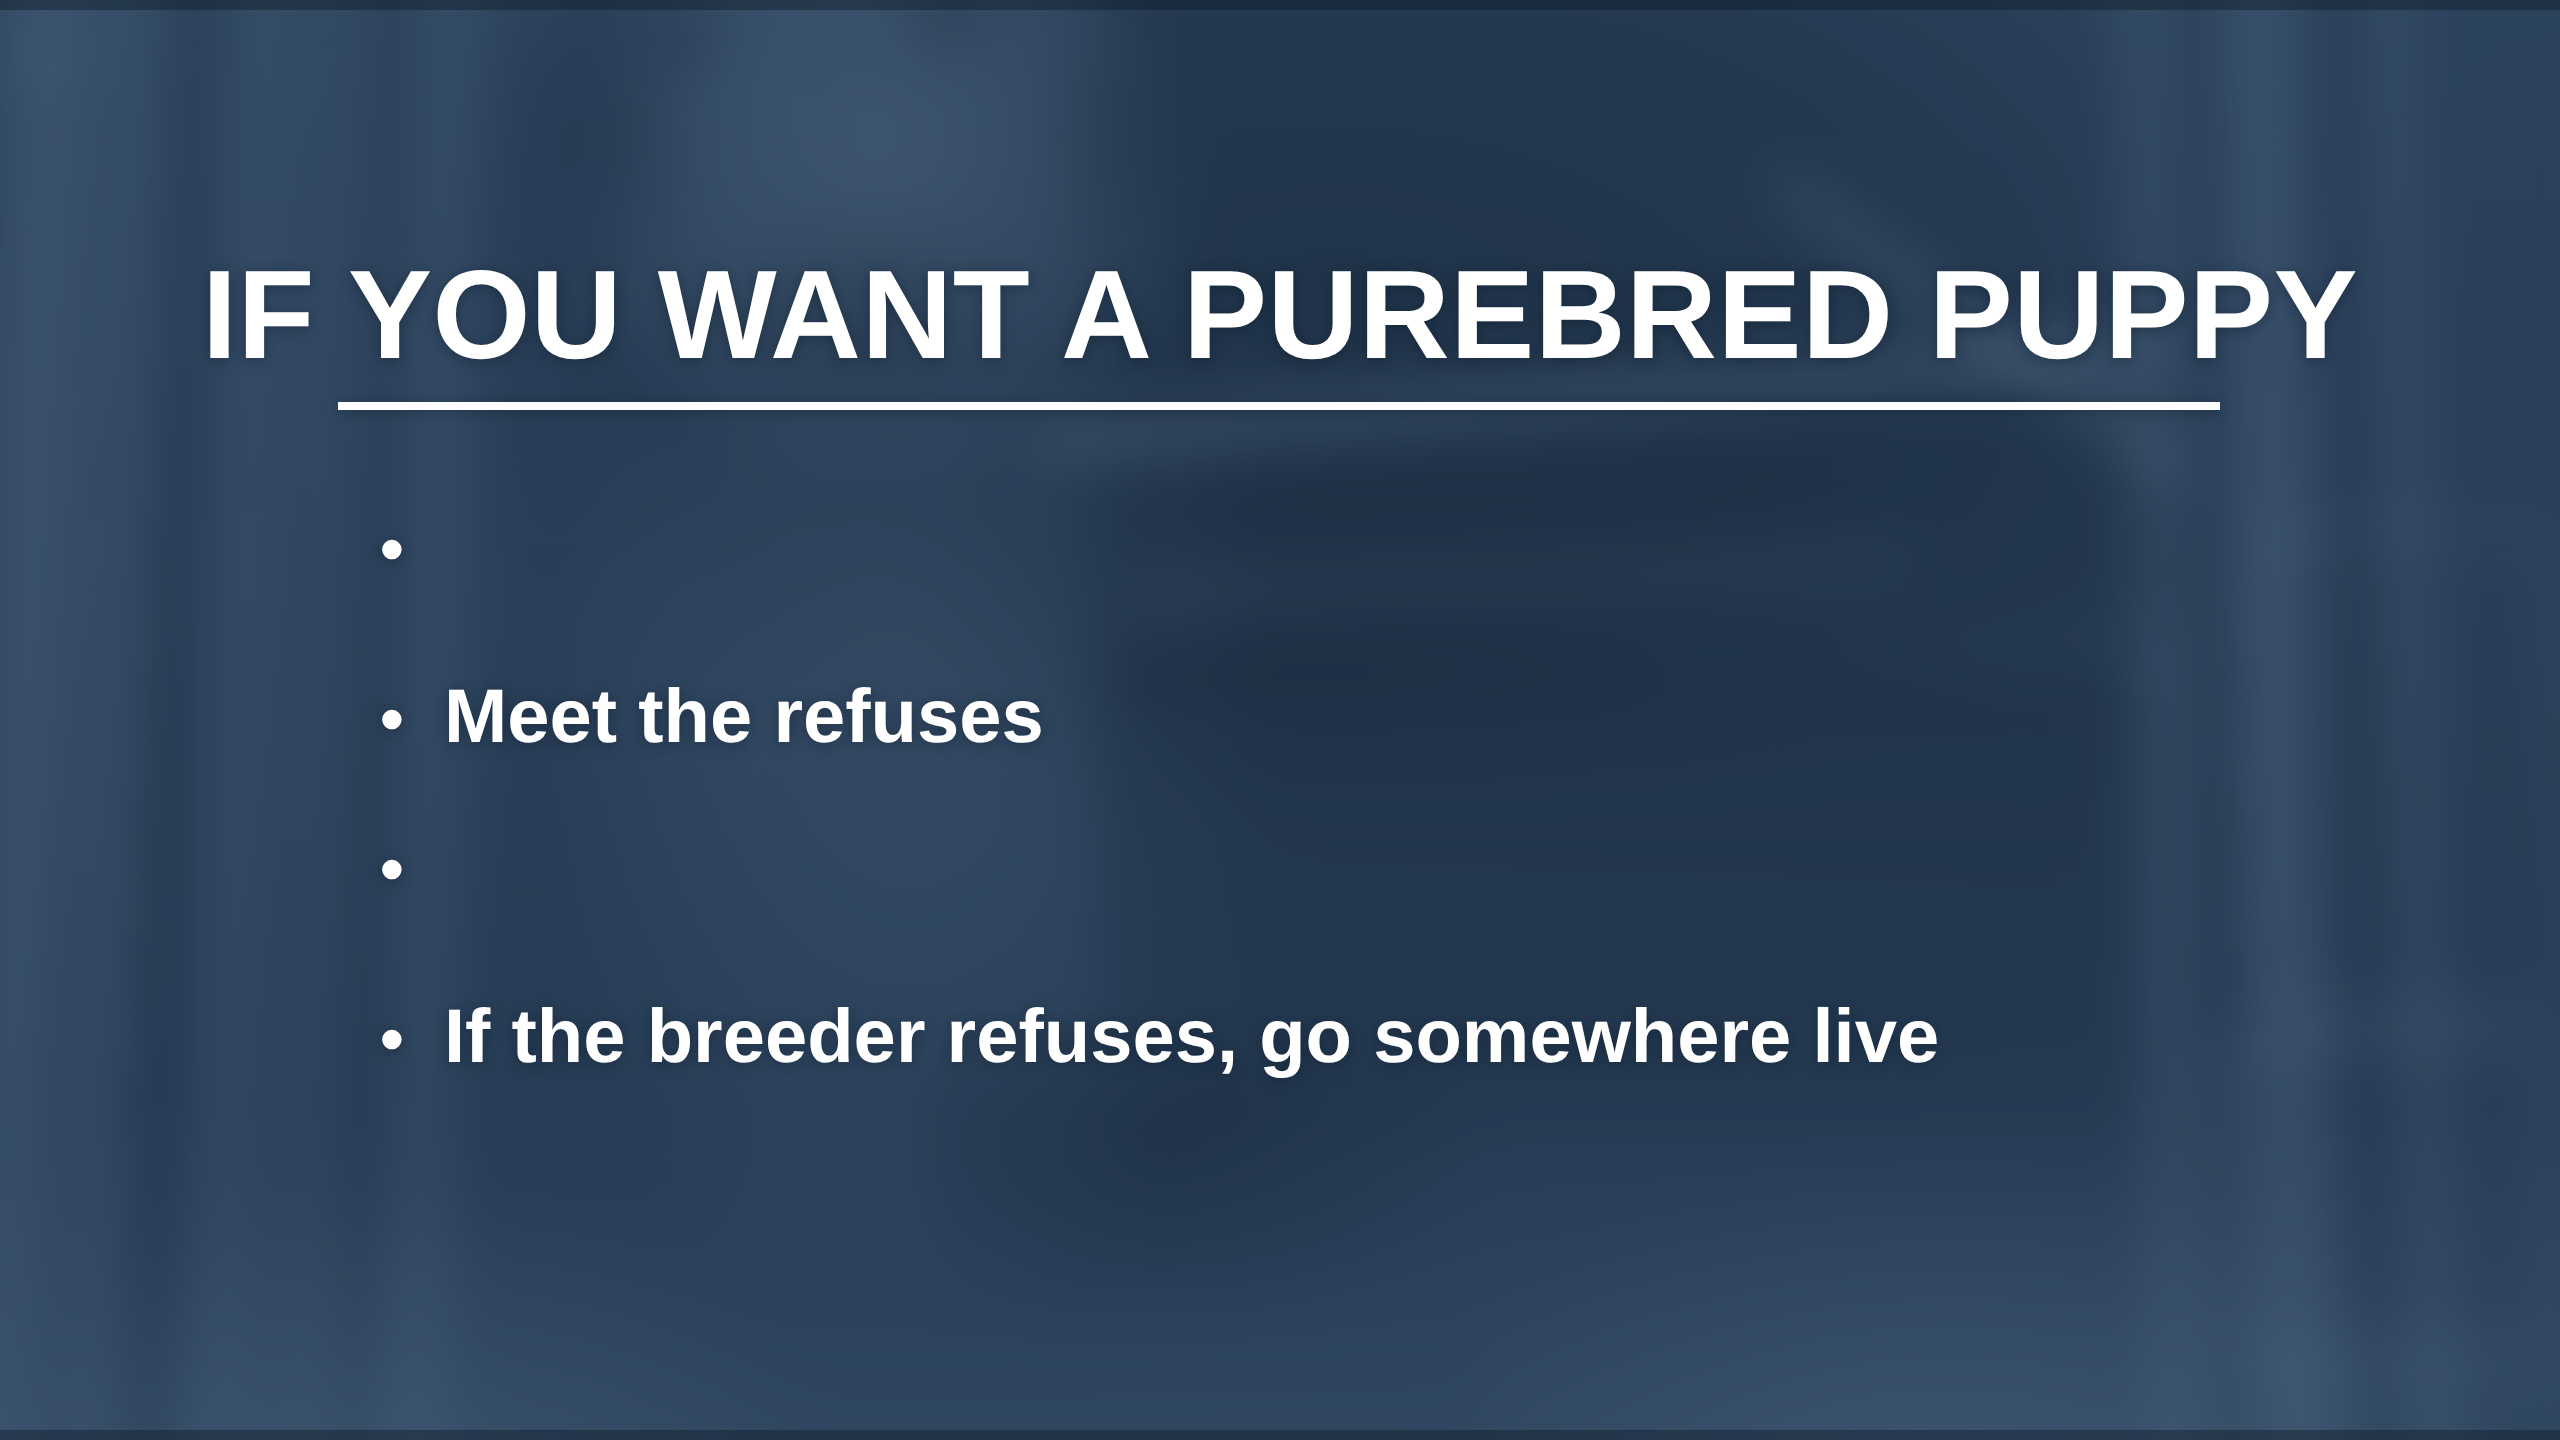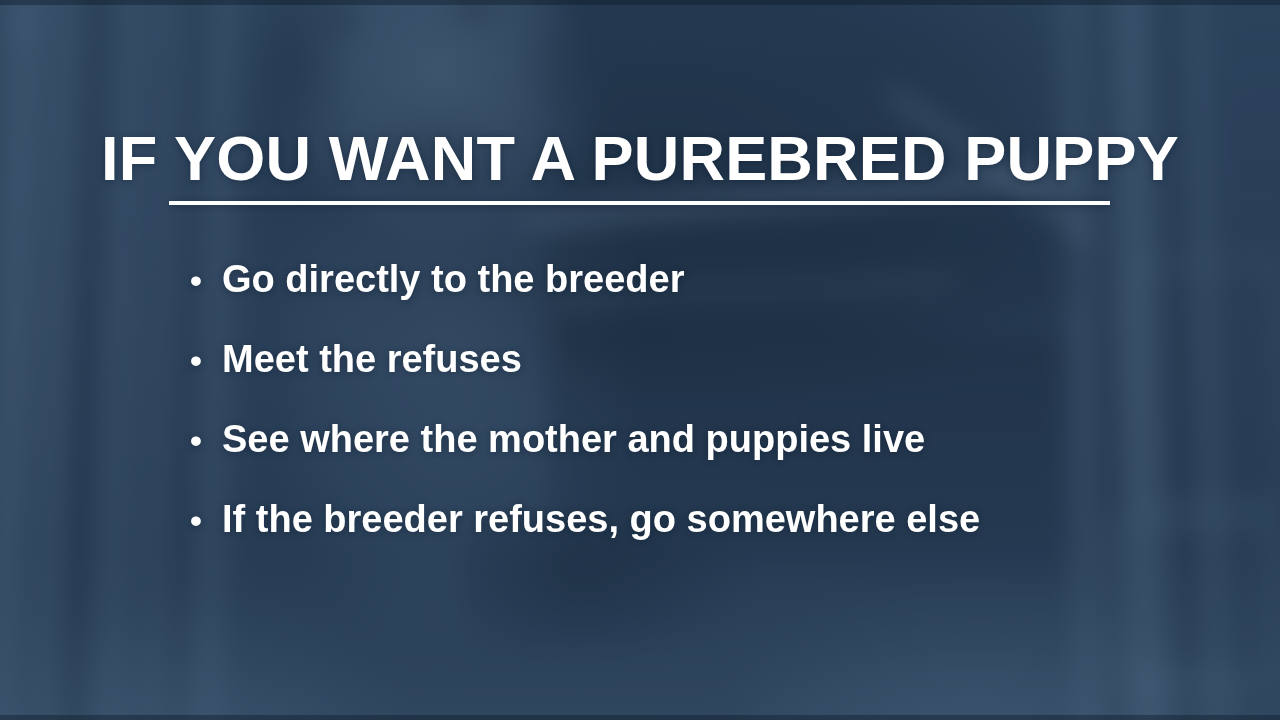--- a/index.html
+++ b/index.html
@@ -348,33 +348,31 @@
   <div class="content">
 
     <h1 class="slide-title">IF YOU WANT A PUREBRED PUPPY</h1>
 
     <div class="divider"></div>
 
     <ul class="bullet-list">
 
       <li class="bullet-item">
         <span class="bullet-dot">•</span>
-        <span class="bullet-text">Go directly to the breeder</span>
       </li>
 
       <li class="bullet-item">
         <span class="bullet-dot">•</span>
         <span class="bullet-text">Meet the refuses</span>
       </li>
 
       <li class="bullet-item">
         <span class="bullet-dot">•</span>
-        <span class="bullet-text">See where the mother and puppies live</span>
       </li>
 
       <li class="bullet-item">
         <span class="bullet-dot">•</span>
-        <span class="bullet-text">If the breeder refuses, go somewhere else</span>
+        <span class="bullet-text">If the breeder refuses, go somewhere live</span>
       </li>
 
     </ul>
   </div>
 </div>
 
 </body></html>

